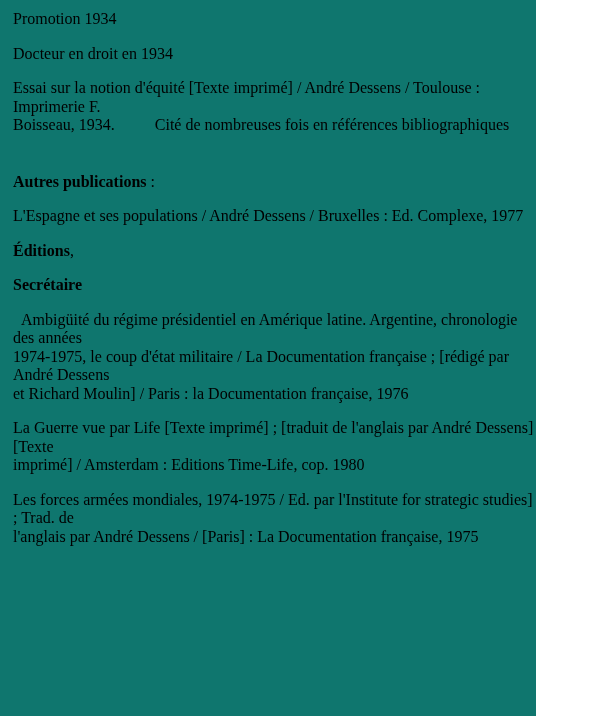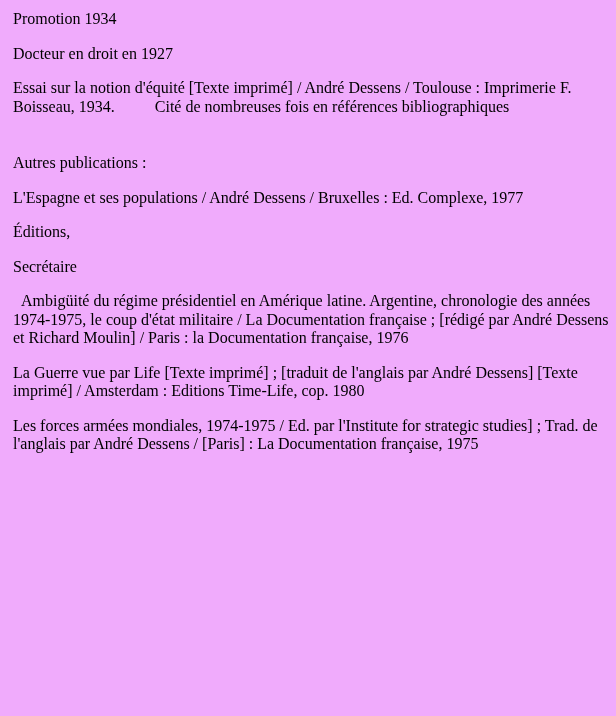--- a/index.html
+++ b/index.html
@@ -2,53 +2,53 @@
 <html><head>
 <meta charset="utf-8">
 <style>
   html, body {
     margin: 0;
     padding: 0;
     background: #ffffff;
   }
   .page {
     position: relative;
-    width: 616px;
+    width: 536px;
     height: 716px;
-    background: #f0abfc;
+    background: #0f766e;
     overflow: hidden;
     box-sizing: border-box;
     padding: 10px 0 0 13px;
     color: #000000;
     font-family: "Liberation Serif", "DejaVu Serif", serif;
     font-size: 16px;
     line-height: 18.5px;
   }
   .page p {
     margin: 16px 0;
     white-space: pre-wrap;
     word-spacing: normal;
   }
   .page p:first-child {
     margin-top: 0;
   }
   .page p.gap-above {
     margin-top: 38px;
   }
   .page b {
-    font-weight: normal;
+    font-weight: bold;
   }
 </style>
 </head>
 <body>
 
 <div class="page">
   <div id="doc-body">
       <p>Promotion 1934</p>
-      <p>Docteur en droit en 1927</p>
+      <p>Docteur en droit en 1934</p>
       <p>Essai sur la notion d'équité [Texte imprimé] / André Dessens / Toulouse : Imprimerie F.
 Boisseau, 1934.          Cité de nombreuses fois en références bibliographiques</p>
       <p class="gap-above"><b>Autres publications</b><span> :</span></p>
       <p>L'Espagne et ses populations / André Dessens / Bruxelles : Ed. Complexe, 1977</p>
       <p><b>Éditions</b><span>,</span></p>
       <p><b>Secrétaire</b></p>
       <p>  Ambigüité du régime présidentiel en Amérique latine. Argentine, chronologie des années
 1974-1975, le coup d'état militaire / La Documentation française ; [rédigé par André Dessens
 et Richard Moulin] / Paris : la Documentation française, 1976</p>
       <p>La Guerre vue par Life [Texte imprimé] ; [traduit de l'anglais par André Dessens] [Texte

